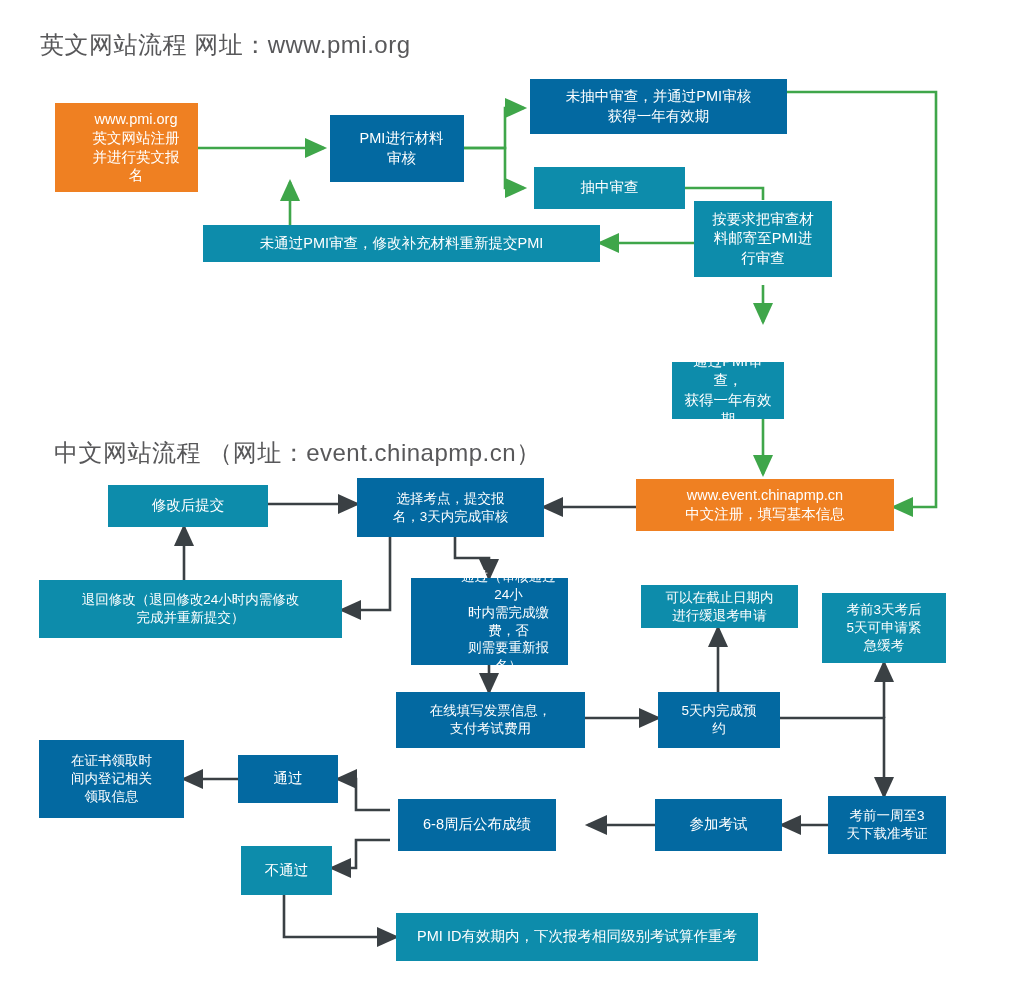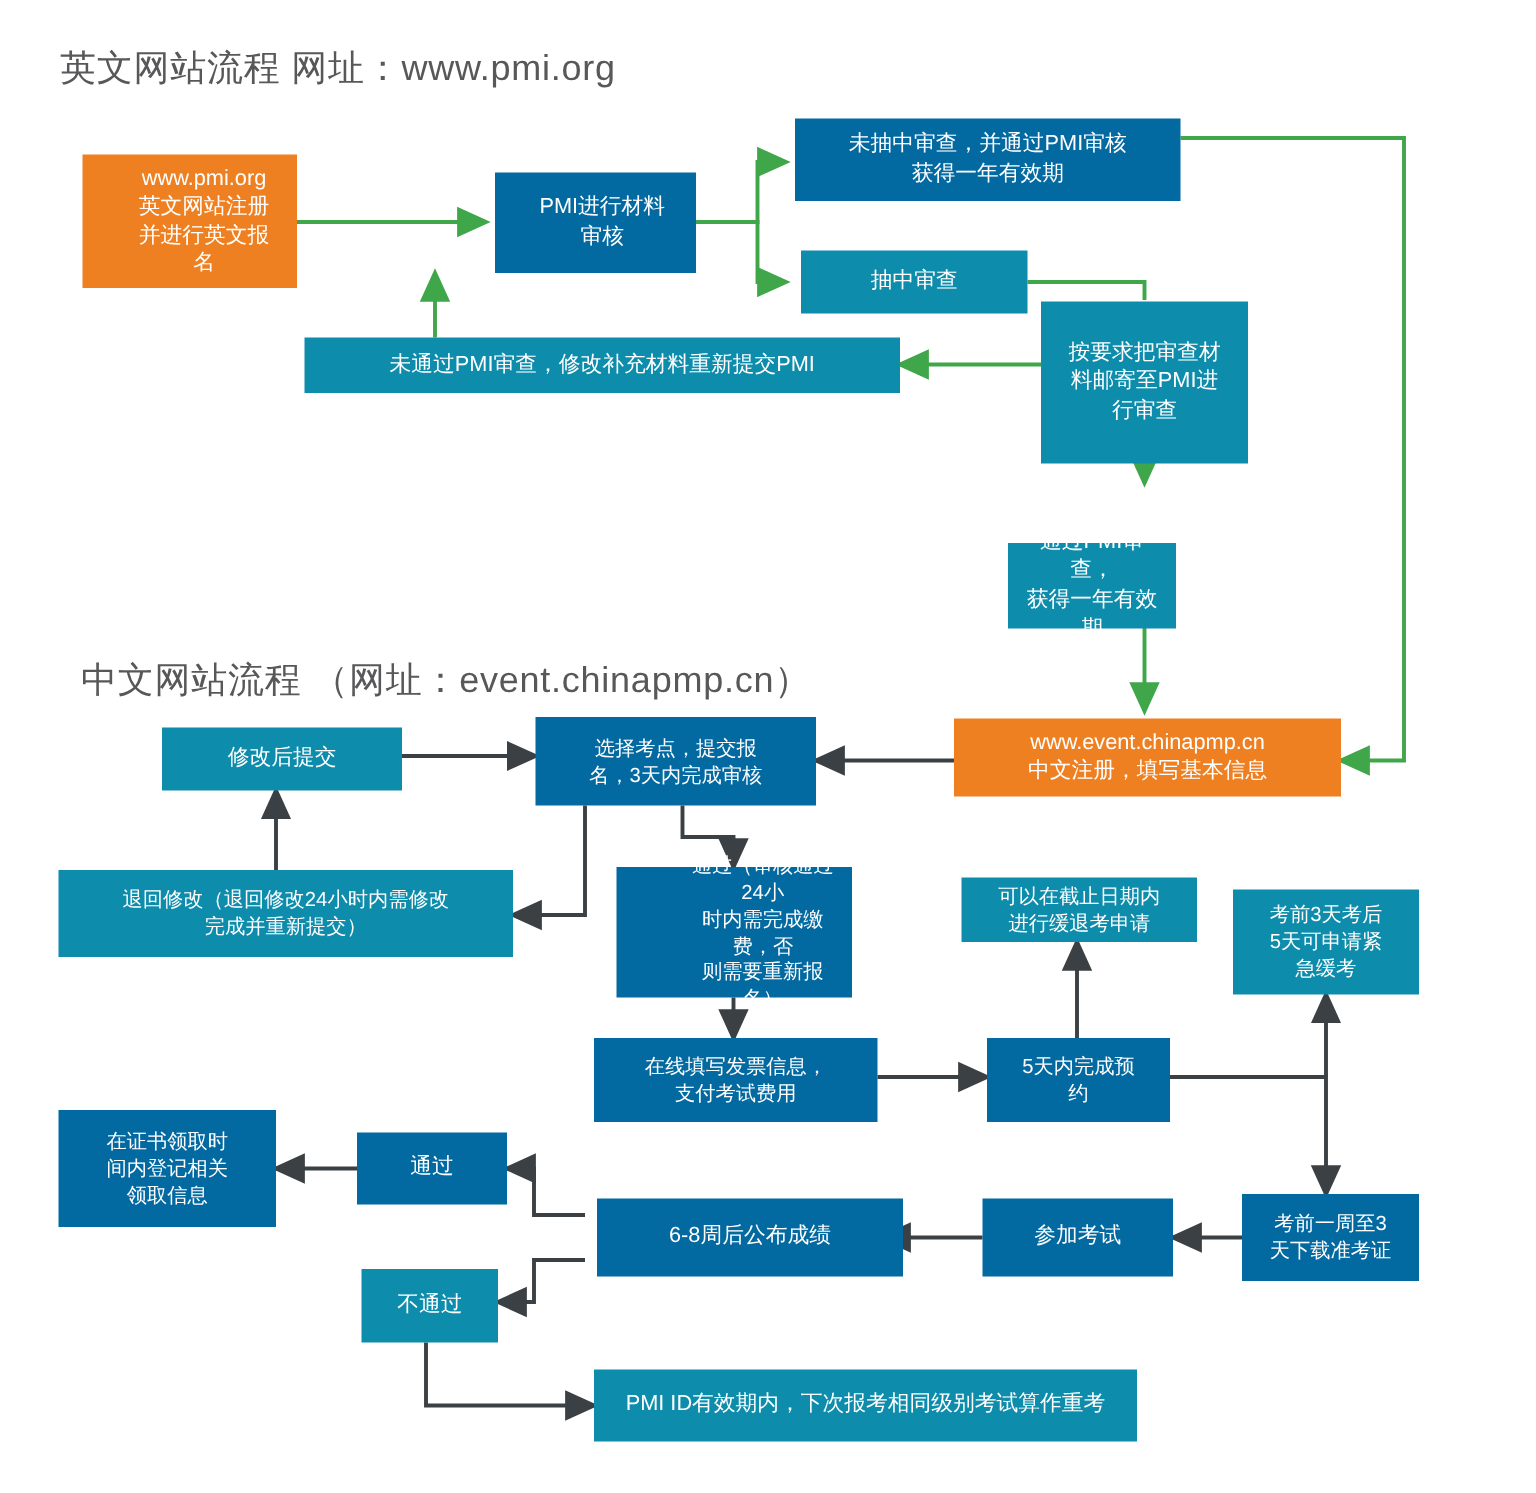--- a/index.html
+++ b/index.html
@@ -109,21 +109,21 @@
   </div>
 
   <div class="node green" style="left:330px;top:115px;width:134px;height:67px;white-space:pre-line;padding-left:16px;">PMI进行材料
 审核</div>
 
   <div class="node green" style="left:530px;top:79px;width:257px;height:55px;white-space:pre-line;">未抽中审查，并通过PMI审核
 获得一年有效期</div>
 
   <div class="node teal" style="left:534px;top:167px;width:151px;height:42px;">抽中审查</div>
 
-  <div class="node teal" style="left:694px;top:201px;width:138px;height:108px;white-space:pre-line;">按要求把审查材
+  <div class="node teal" style="left:694px;top:201px;width:138px;height:76px;white-space:pre-line;">按要求把审查材
 料邮寄至PMI进
 行审查</div>
 
   <div class="node teal" style="left:203px;top:225px;width:397px;height:37px;">未通过PMI审查，修改补充材料重新提交PMI</div>
 
   <div class="node teal" style="left:672px;top:322px;width:112px;height:57px;white-space:pre-line;margin-top:40px;">通过PMI审查，
 获得一年有效期</div>
 
   <div class="node orange" style="left:636px;top:479px;width:258px;height:52px;flex-direction:column;line-height:1.3;">
     <span>www.event.chinapmp.cn</span>
@@ -153,21 +153,21 @@
 
   <div class="node teal n-sm" style="left:822px;top:593px;width:124px;height:70px;white-space:pre-line;">考前3天考后
 5天可申请紧
 急缓考</div>
 
   <div class="node green n-sm" style="left:828px;top:796px;width:118px;height:58px;white-space:pre-line;">考前一周至3
 天下载准考证</div>
 
   <div class="node green" style="left:655px;top:799px;width:127px;height:52px;">参加考试</div>
 
-  <div class="node green" style="left:398px;top:799px;width:204px;height:52px;text-align:center;">6-8周后公布成绩</div>
+  <div class="node green" style="left:398px;top:799px;width:158px;height:52px;text-align:center;">6-8周后公布成绩</div>
 
   <div class="node green" style="left:238px;top:755px;width:100px;height:48px;">通过</div>
 
   <div class="node teal" style="left:241px;top:846px;width:91px;height:49px;">不通过</div>
 
   <div class="node green n-sm" style="left:39px;top:740px;width:145px;height:78px;white-space:pre-line;">在证书领取时
 间内登记相关
 领取信息</div>
 
   <div class="node teal" style="left:396px;top:913px;width:362px;height:48px;">PMI ID有效期内，下次报考相同级别考试算作重考</div>

